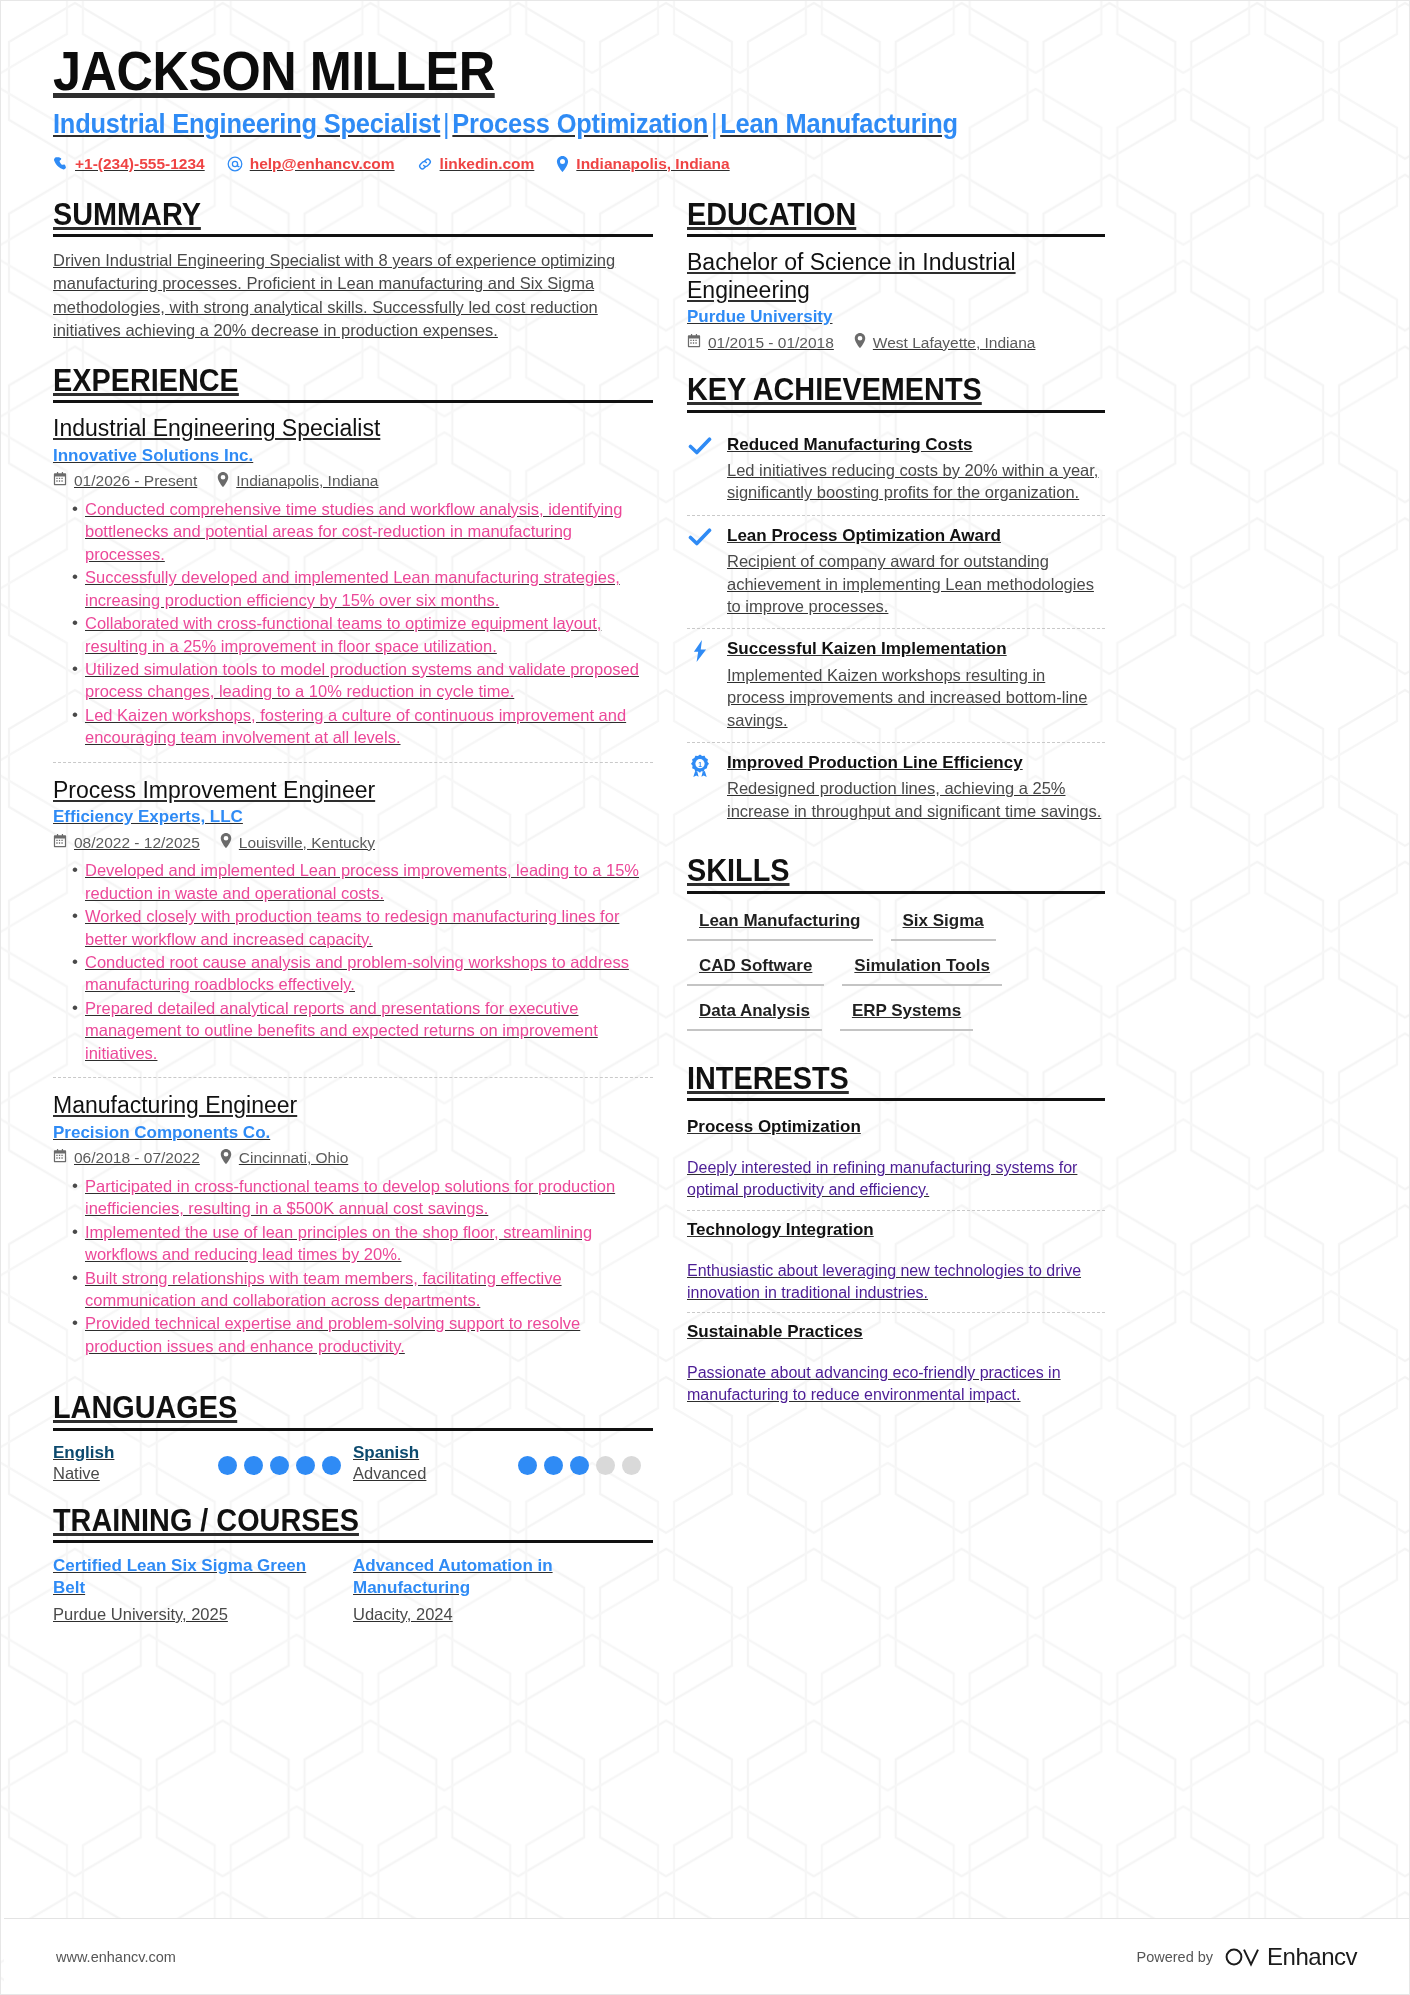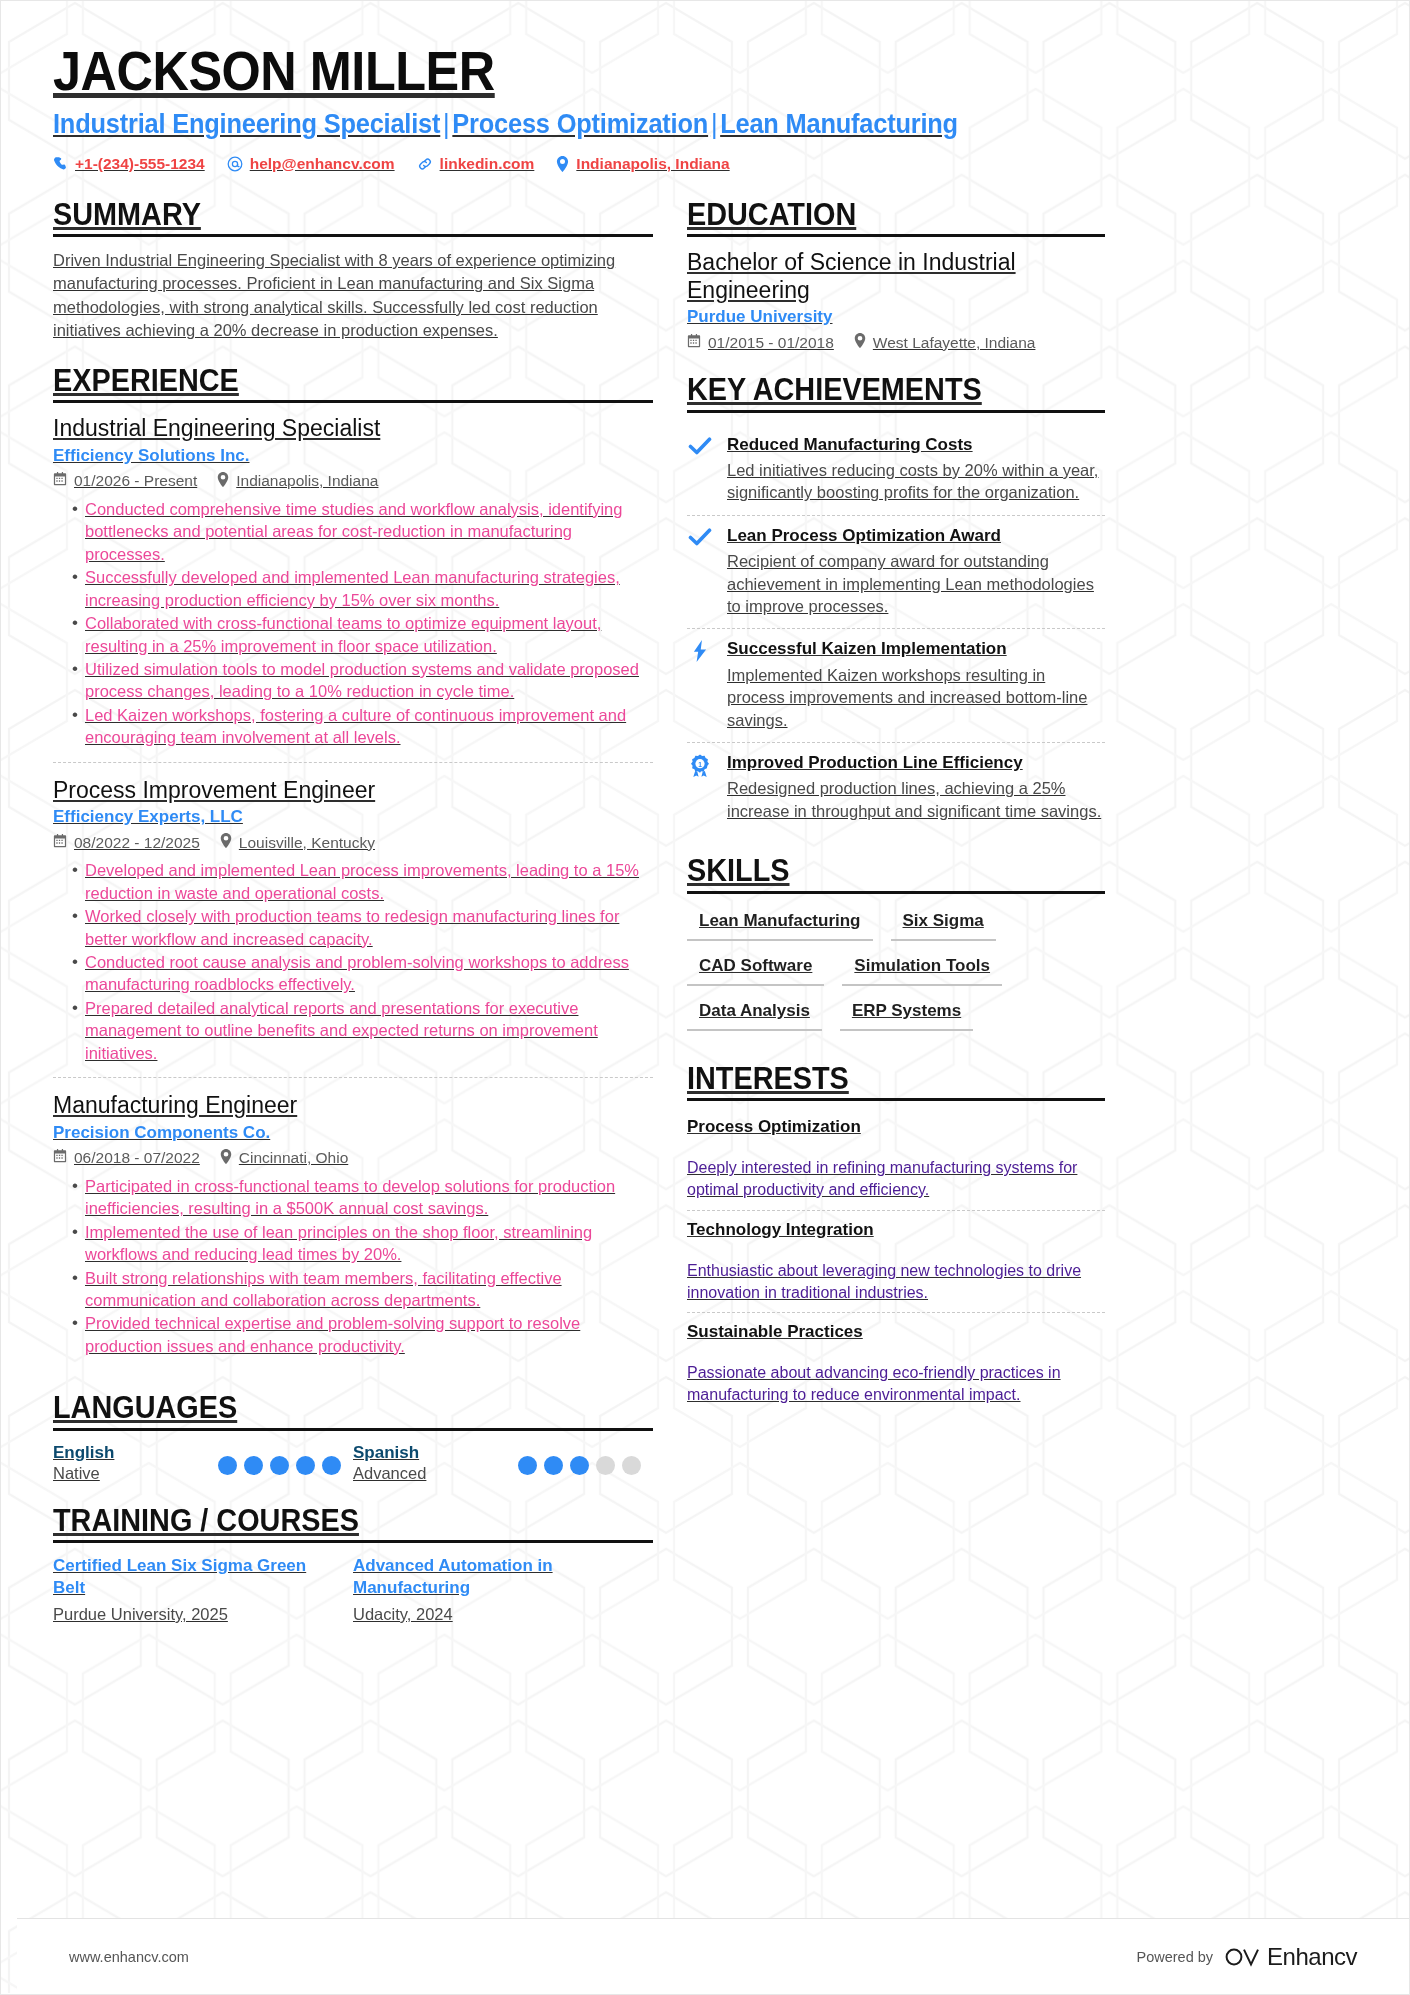--- a/index.html
+++ b/index.html
@@ -243,21 +243,21 @@
   }
   .course-meta {
     margin-top: 7px;
     font-size: 16.5px;
     color: #4a4a4a;
   }
 
   
   .footer {
     position: absolute;
-    left: 16px; right: 0; bottom: 0;
+    left: 3px; right: 0; bottom: 0;
     height: 76px;
     border-top: 1px solid #e3e3e3;
     display: flex;
     align-items: center;
     justify-content: space-between;
     padding: 0 52px;
     z-index: 3;
     background: #fff;
   }
   .footer-url { font-size: 14.5px; color: #555; }
@@ -351,21 +351,21 @@
           <div class="sec-rule"></div>
           <div class="summary-text">Driven Industrial Engineering Specialist with 8 years of experience optimizing manufacturing processes. Proficient in Lean manufacturing and Six Sigma methodologies, with strong analytical skills. Successfully led cost reduction initiatives achieving a 20% decrease in production expenses.</div>
         </div>
 
         <div class="section">
           <div class="sec-title">EXPERIENCE</div>
           <div class="sec-rule"></div>
 
           <div class="job">
             <div class="job-title">Industrial Engineering Specialist</div>
-            <div class="job-company">Efficiency Solutions Inc.</div>
+            <div class="job-company">Innovative Solutions Inc.</div>
             <div class="job-meta">
               <span class="mi">
                 <span>
                   <svg width="14" height="14" viewBox="0 0 16 16" fill="#6b6b6b">
                       <path d="M4.5 0v1.5H2.2C1.5 1.5 1 2 1 2.7V14c0 .7.5 1.2 1.2 1.2h11.6c.7 0 1.2-.5 1.2-1.2V2.7c0-.7-.5-1.2-1.2-1.2h-2.3V0h-1.4v1.5H5.9V0H4.5zM2.4 5h11.2v8.8H2.4V5zm1.4 1.6v1.5h1.5V6.6H3.8zm2.9 0v1.5h1.5V6.6H6.7zm2.9 0v1.5h1.5V6.6H9.6zM3.8 9.5V11h1.5V9.5H3.8zm2.9 0V11h1.5V9.5H6.7zm2.9 0V11h1.5V9.5H9.6z"></path>
                     </svg>
                 </span>
                 <span>01/2026 - Present</span>
               </span>
               <span class="mi">

